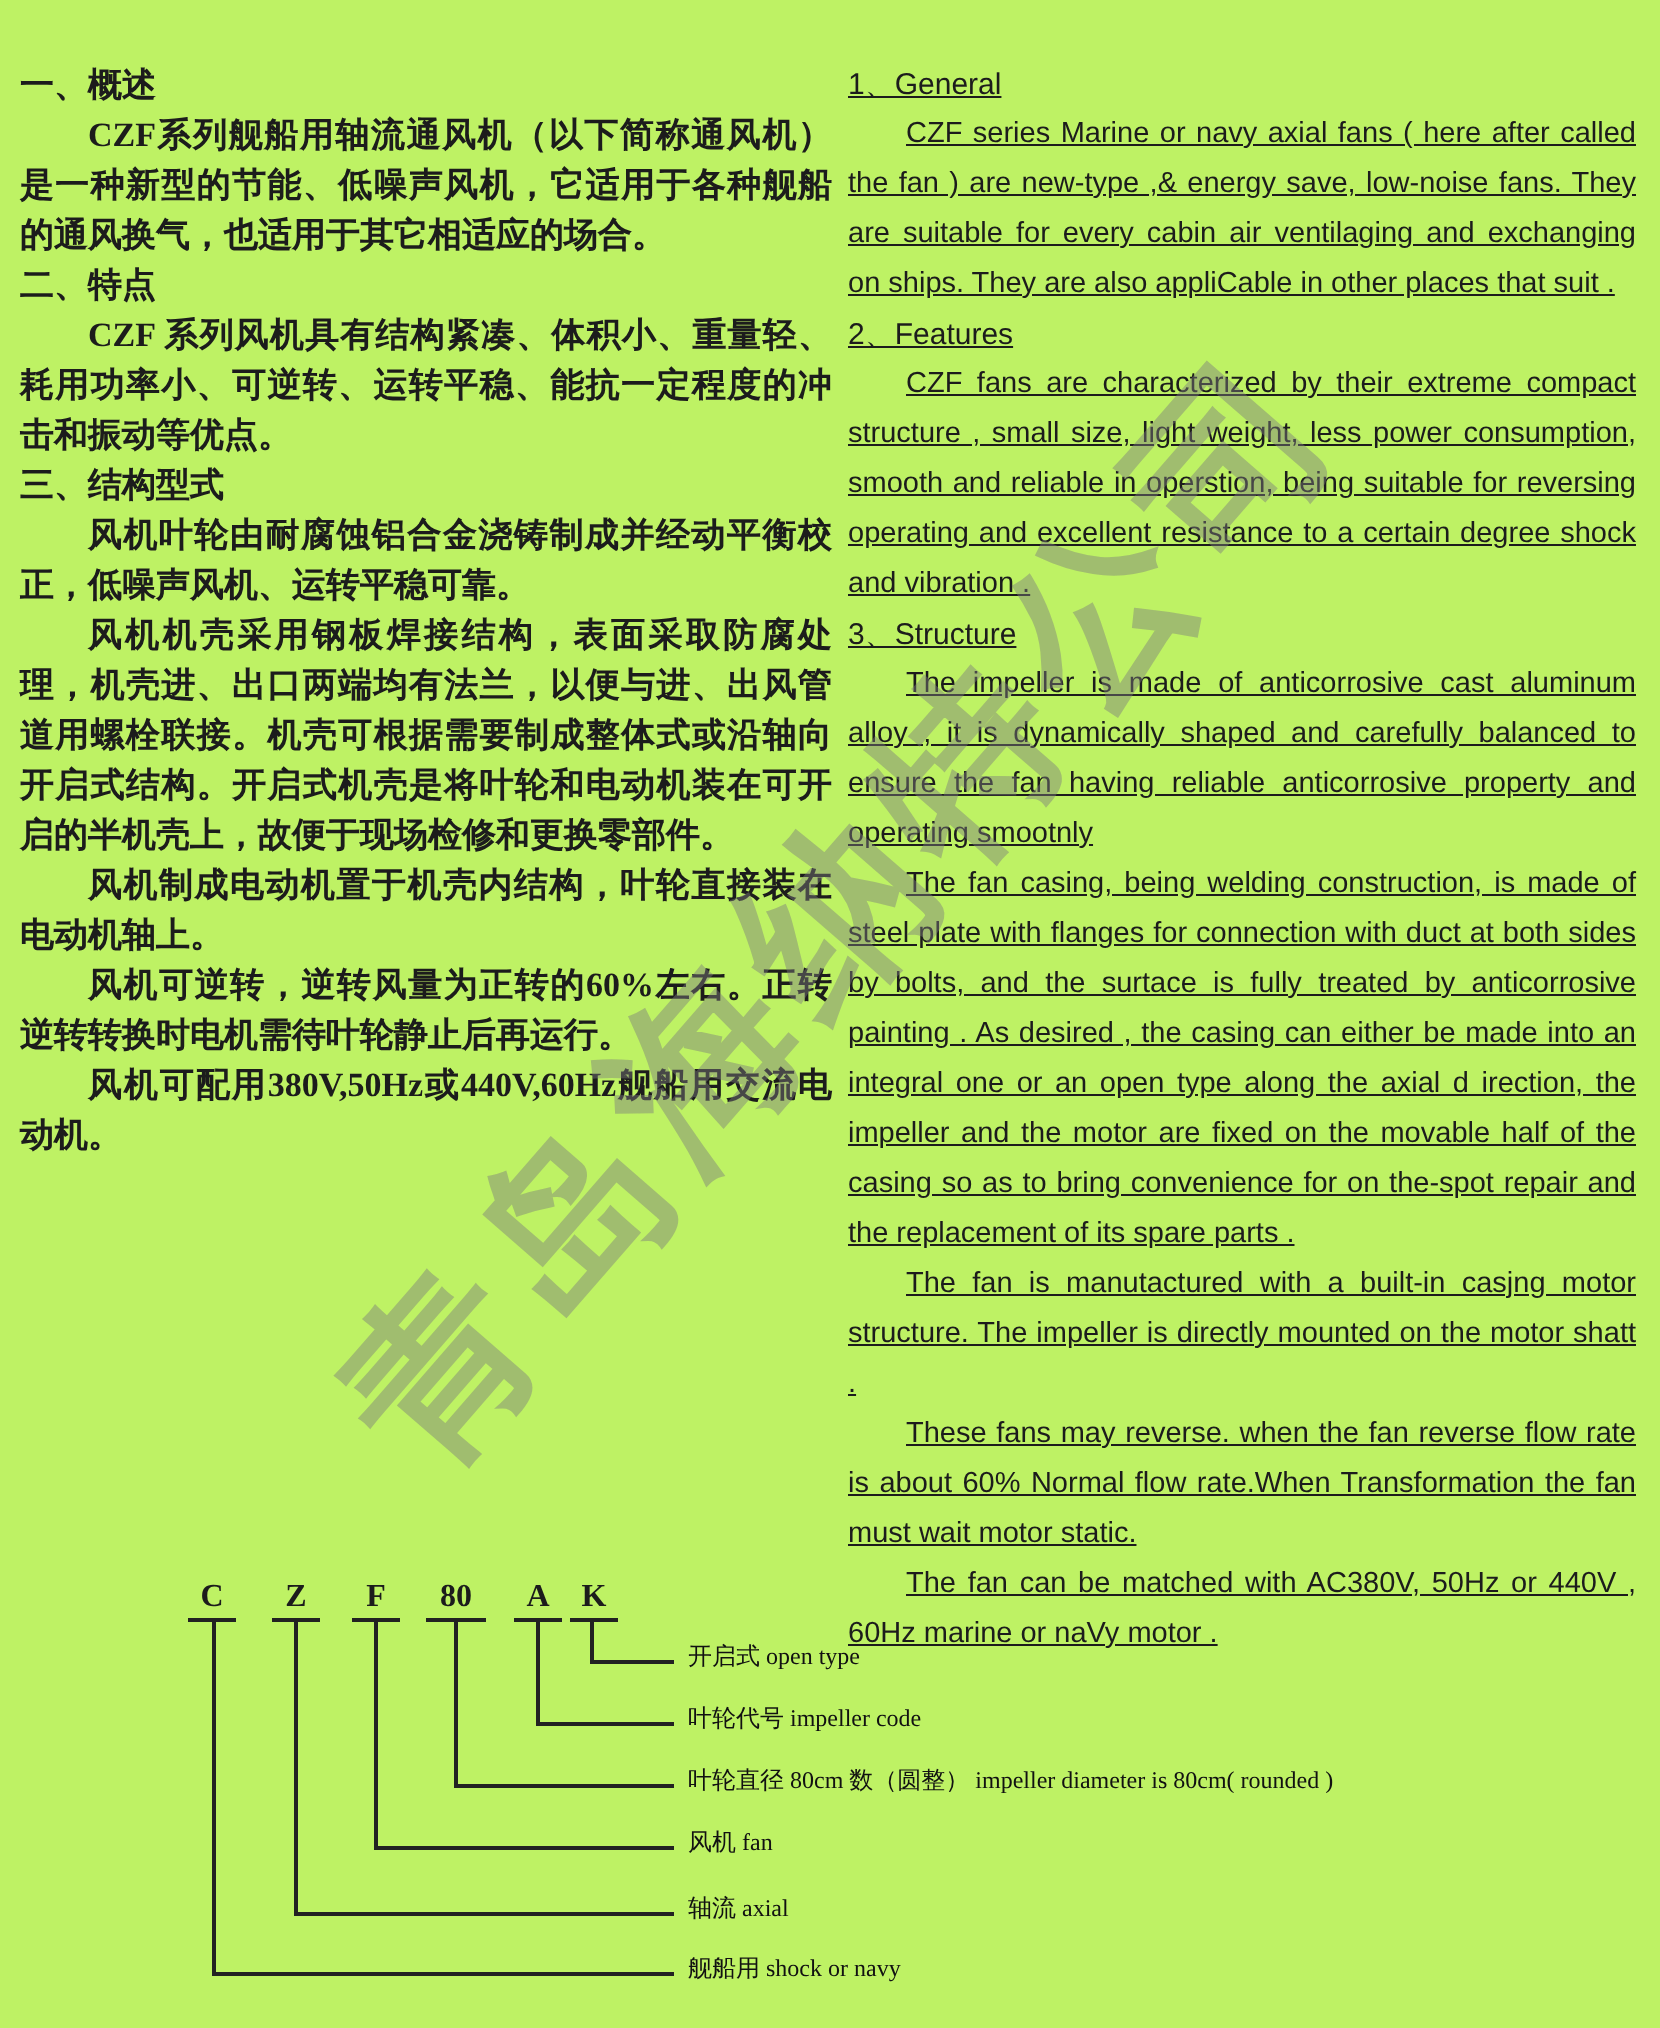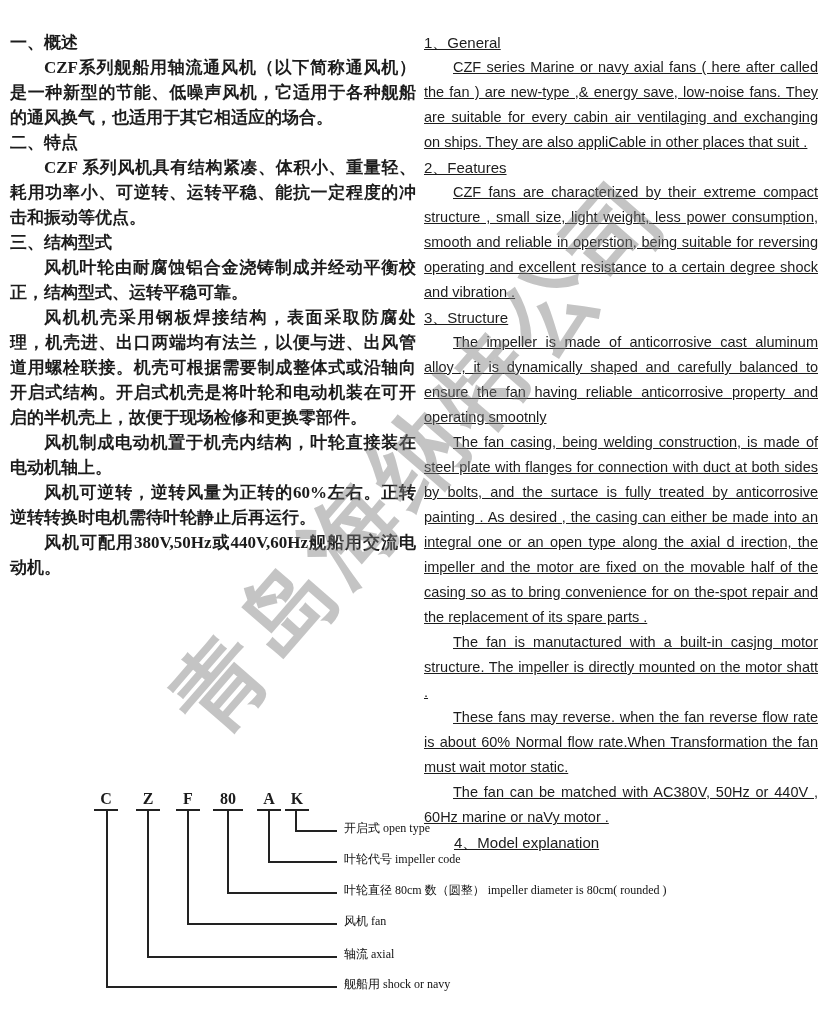--- a/index.html
+++ b/index.html
@@ -1,20 +1,20 @@
 <!DOCTYPE html>
 <html><head>
 <meta charset="utf-8">
 <style>
   html,body{margin:0;padding:0;background:#e8e8e8;}
   .page{
     position:relative;
     width:830px;height:1014px;
     margin:0 auto;
-    background:#ffffff;
+    background:#bef264;
     overflow:hidden;
     color:#1c1c1c;
   }
   
   .col{position:absolute;top:30px;z-index:1;}
   .col-zh{left:10px;width:406px;font-family:"Liberation Serif",serif;font-weight:bold;font-size:17px;line-height:25px;}
   .col-en{left:424px;width:394px;font-family:"Liberation Sans",sans-serif;font-size:14.5px;line-height:25px;text-decoration:underline;}
   .col-zh h2{font-size:17px;font-weight:bold;margin:0;line-height:25px;}
   .col-en h2{font-size:15px;font-weight:normal;margin:0;line-height:25px;}
   .col p{margin:0;text-align:justify;text-indent:2em;}
@@ -54,39 +54,38 @@
 <body>
 
 <div class="page">
 
   <div class="col col-zh">
     <h2>一、概述</h2>
     <p class="zh-p1">CZF系列舰船用轴流通风机（以下简称通风机）是一种新型的节能、低噪声风机，它适用于各种舰船的通风换气，也适用于其它相适应的场合。</p>
     <h2 class="zh-h2">二、特点</h2>
     <p class="zh-p2">CZF 系列风机具有结构紧凑、体积小、重量轻、耗用功率小、可逆转、运转平稳、能抗一定程度的冲击和振动等优点。</p>
     <h2>三、结构型式</h2>
-    <p class="zh-p3a">风机叶轮由耐腐蚀铝合金浇铸制成并经动平衡校正，结构型式、运转平稳可靠。</p>
+    <p class="zh-p3a">风机叶轮由耐腐蚀铝合金浇铸制成并经动平衡校正，低噪声风机、运转平稳可靠。</p>
     <p class="zh-p3b">风机机壳采用钢板焊接结构，表面采取防腐处理，机壳进、出口两端均有法兰，以便与进、出风管道用螺栓联接。机壳可根据需要制成整体式或沿轴向开启式结构。开启式机壳是将叶轮和电动机装在可开启的半机壳上，故便于现场检修和更换零部件。</p>
     <p class="zh-p3c">风机制成电动机置于机壳内结构，叶轮直接装在电动机轴上。</p>
     <p class="zh-p3d">风机可逆转，逆转风量为正转的60%左右。正转逆转转换时电机需待叶轮静止后再运行。</p>
     <p class="zh-p3e">风机可配用380V,50Hz或440V,60Hz舰船用交流电动机。</p>
   </div>
 
   <div class="col col-en">
     <h2>1、General</h2>
     <p>CZF series Marine or navy axial fans ( here after called the fan ) are new-type ,&amp; energy save, low-noise fans. They are suitable for every cabin air ventilaging and exchanging on ships. They are also appliCable in other places that suit .</p>
     <h2>2、Features</h2>
     <p>CZF fans are characterized by their extreme compact structure , small size, light weight, less power consumption, smooth and reliable in operstion, being suitable for reversing operating and excellent resistance to a certain degree shock and vibration .</p>
     <h2>3、Structure</h2>
     <p>The impeller is made of anticorrosive cast aluminum alloy , it is dynamically shaped and carefully balanced to ensure the fan having reliable anticorrosive property and operating smootnly</p>
     <p>The fan casing, being welding construction, is made of steel plate with flanges for connection with duct at both sides by bolts, and the surtace is fully treated by anticorrosive painting . As desired , the casing can either be made into an integral one or an open type along the axial d irection, the impeller and the motor are fixed on the movable half of the casing so as to bring convenience for on the-spot repair and the replacement of its spare parts .</p>
     <p>The fan is manutactured with a built-in casjng motor structure. The impeller is directly mounted on the motor shatt .</p>
     <p class="en-p3d">These fans may reverse. when the fan reverse flow rate is about 60% Normal flow rate.When Transformation the fan must wait motor static.</p>
     <p class="en-p3e">The fan can be matched with AC380V, 50Hz or 440V , 60Hz marine or naVy motor .</p>
-    <h2 class="en-h4">4、Model explanation</h2>
   </div>
 
   <div class="diagram">
 
     <span class="code-letter" style="left:94px;width:24px;">C</span>
     <span class="code-letter" style="left:136px;width:24px;">Z</span>
     <span class="code-letter" style="left:176px;width:24px;">F</span>
     <span class="code-letter" style="left:213px;width:30px;">80</span>
     <span class="code-letter" style="left:257px;width:24px;">A</span>
     <span class="code-letter" style="left:285px;width:24px;">K</span>

